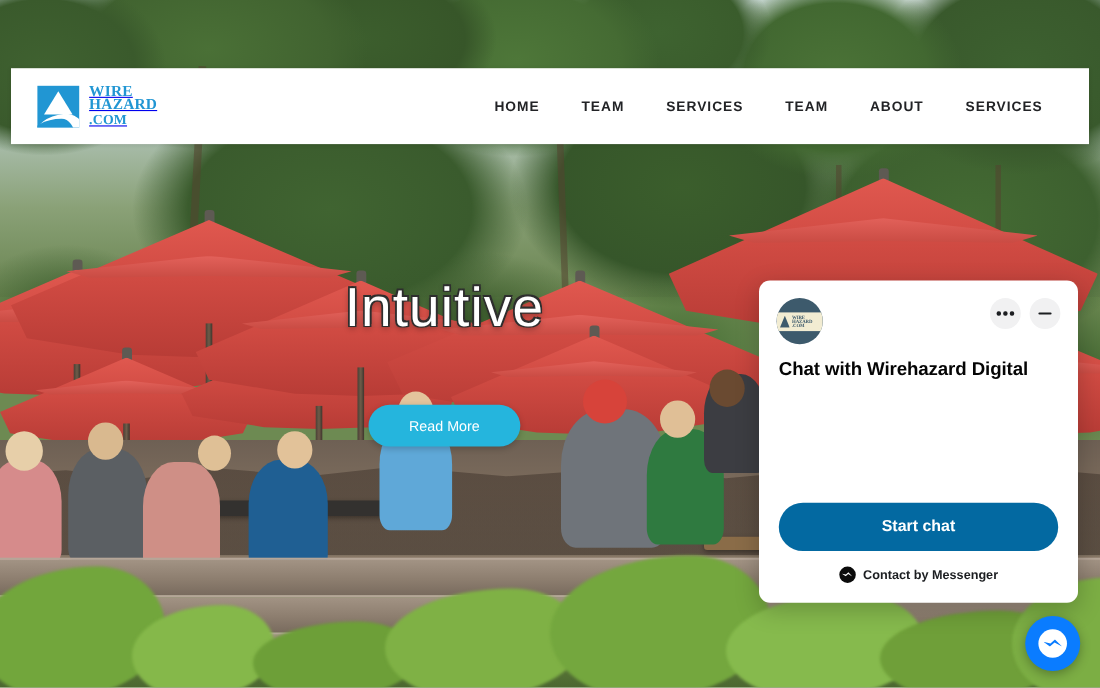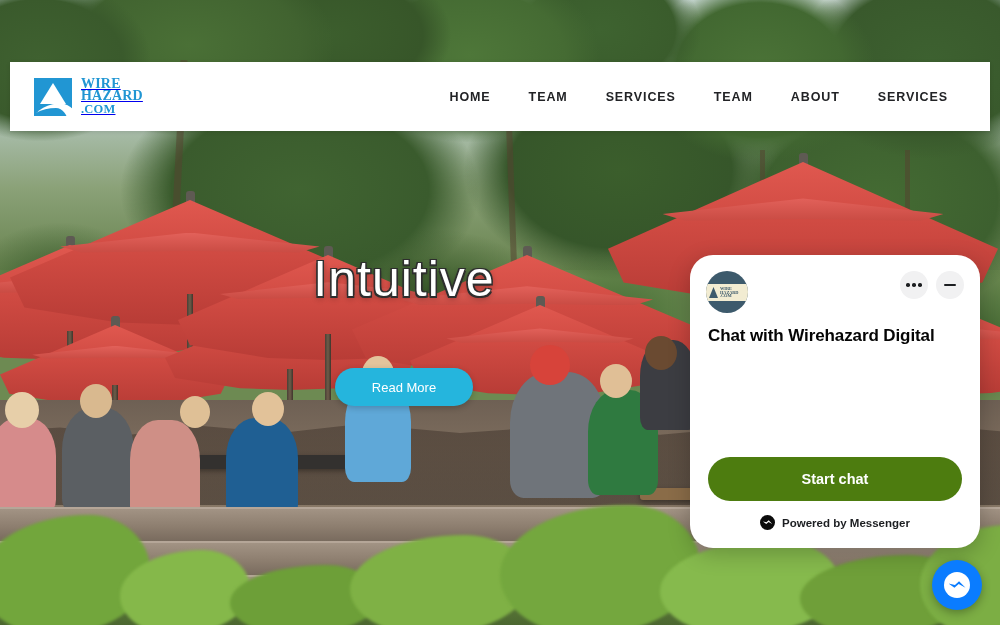--- a/index.html
+++ b/index.html
@@ -200,21 +200,21 @@
   .btn-ghost {
     background: rgba(255,255,255,.06); color: #ffffff;
     border: 1px solid rgba(255,255,255,.85);
   }
 
   
   .chat-widget {
     position: absolute; left: 690px; top: 255px;
     width: 290px; height: 293px;
     background: #ffffff;
-    border-radius: 23px;
+    border-radius: 10px;
     box-shadow: 0 6px 22px rgba(0,0,0,.22);
     z-index: 40;
     display: flex; flex-direction: column;
   }
   .chat-head {
     padding: 16px 16px 0 16px;
     display: flex; align-items: flex-start;
   }
   .chat-avatar {
     width: 42px; height: 42px; border-radius: 50%;
@@ -251,21 +251,21 @@
     font-size: 17px; font-weight: 700; color: #050505;
     letter-spacing: -.1px;
   }
   .chat-sub {
     margin: 13px 18px 0 18px;
     font-size: 12.5px; color: #2c2d30;
   }
   .chat-cta { margin: auto 18px 0 18px; }
   .start-chat {
     width: 100%; height: 44px;
-    background: #4d7c0f; color: #ffffff;
+    background: #0369a1; color: #ffffff;
     border: none; border-radius: 22px;
     font-size: 14.5px; font-weight: 700; cursor: pointer;
     font-family: "Liberation Sans", sans-serif;
   }
   .chat-foot {
     display: flex; align-items: center; justify-content: center;
     gap: 7px; margin: 14px 0 18px 0;
   }
   .chat-foot .mlogo {
     width: 15px; height: 15px; border-radius: 50%;
@@ -465,21 +465,21 @@
     </div>
 
     <div class="chat-title">Chat with Wirehazard Digital</div>
 
     <div class="chat-cta">
       <button class="start-chat">Start chat</button>
     </div>
 
     <div class="chat-foot">
       <span class="mlogo"></span>
-      <span>Powered by Messenger</span>
+      <span>Contact by Messenger</span>
     </div>
   </div>
 
   <button class="fab">
     <span class="bolt"></span>
   </button>
 
 </div>
 
 </body></html>

